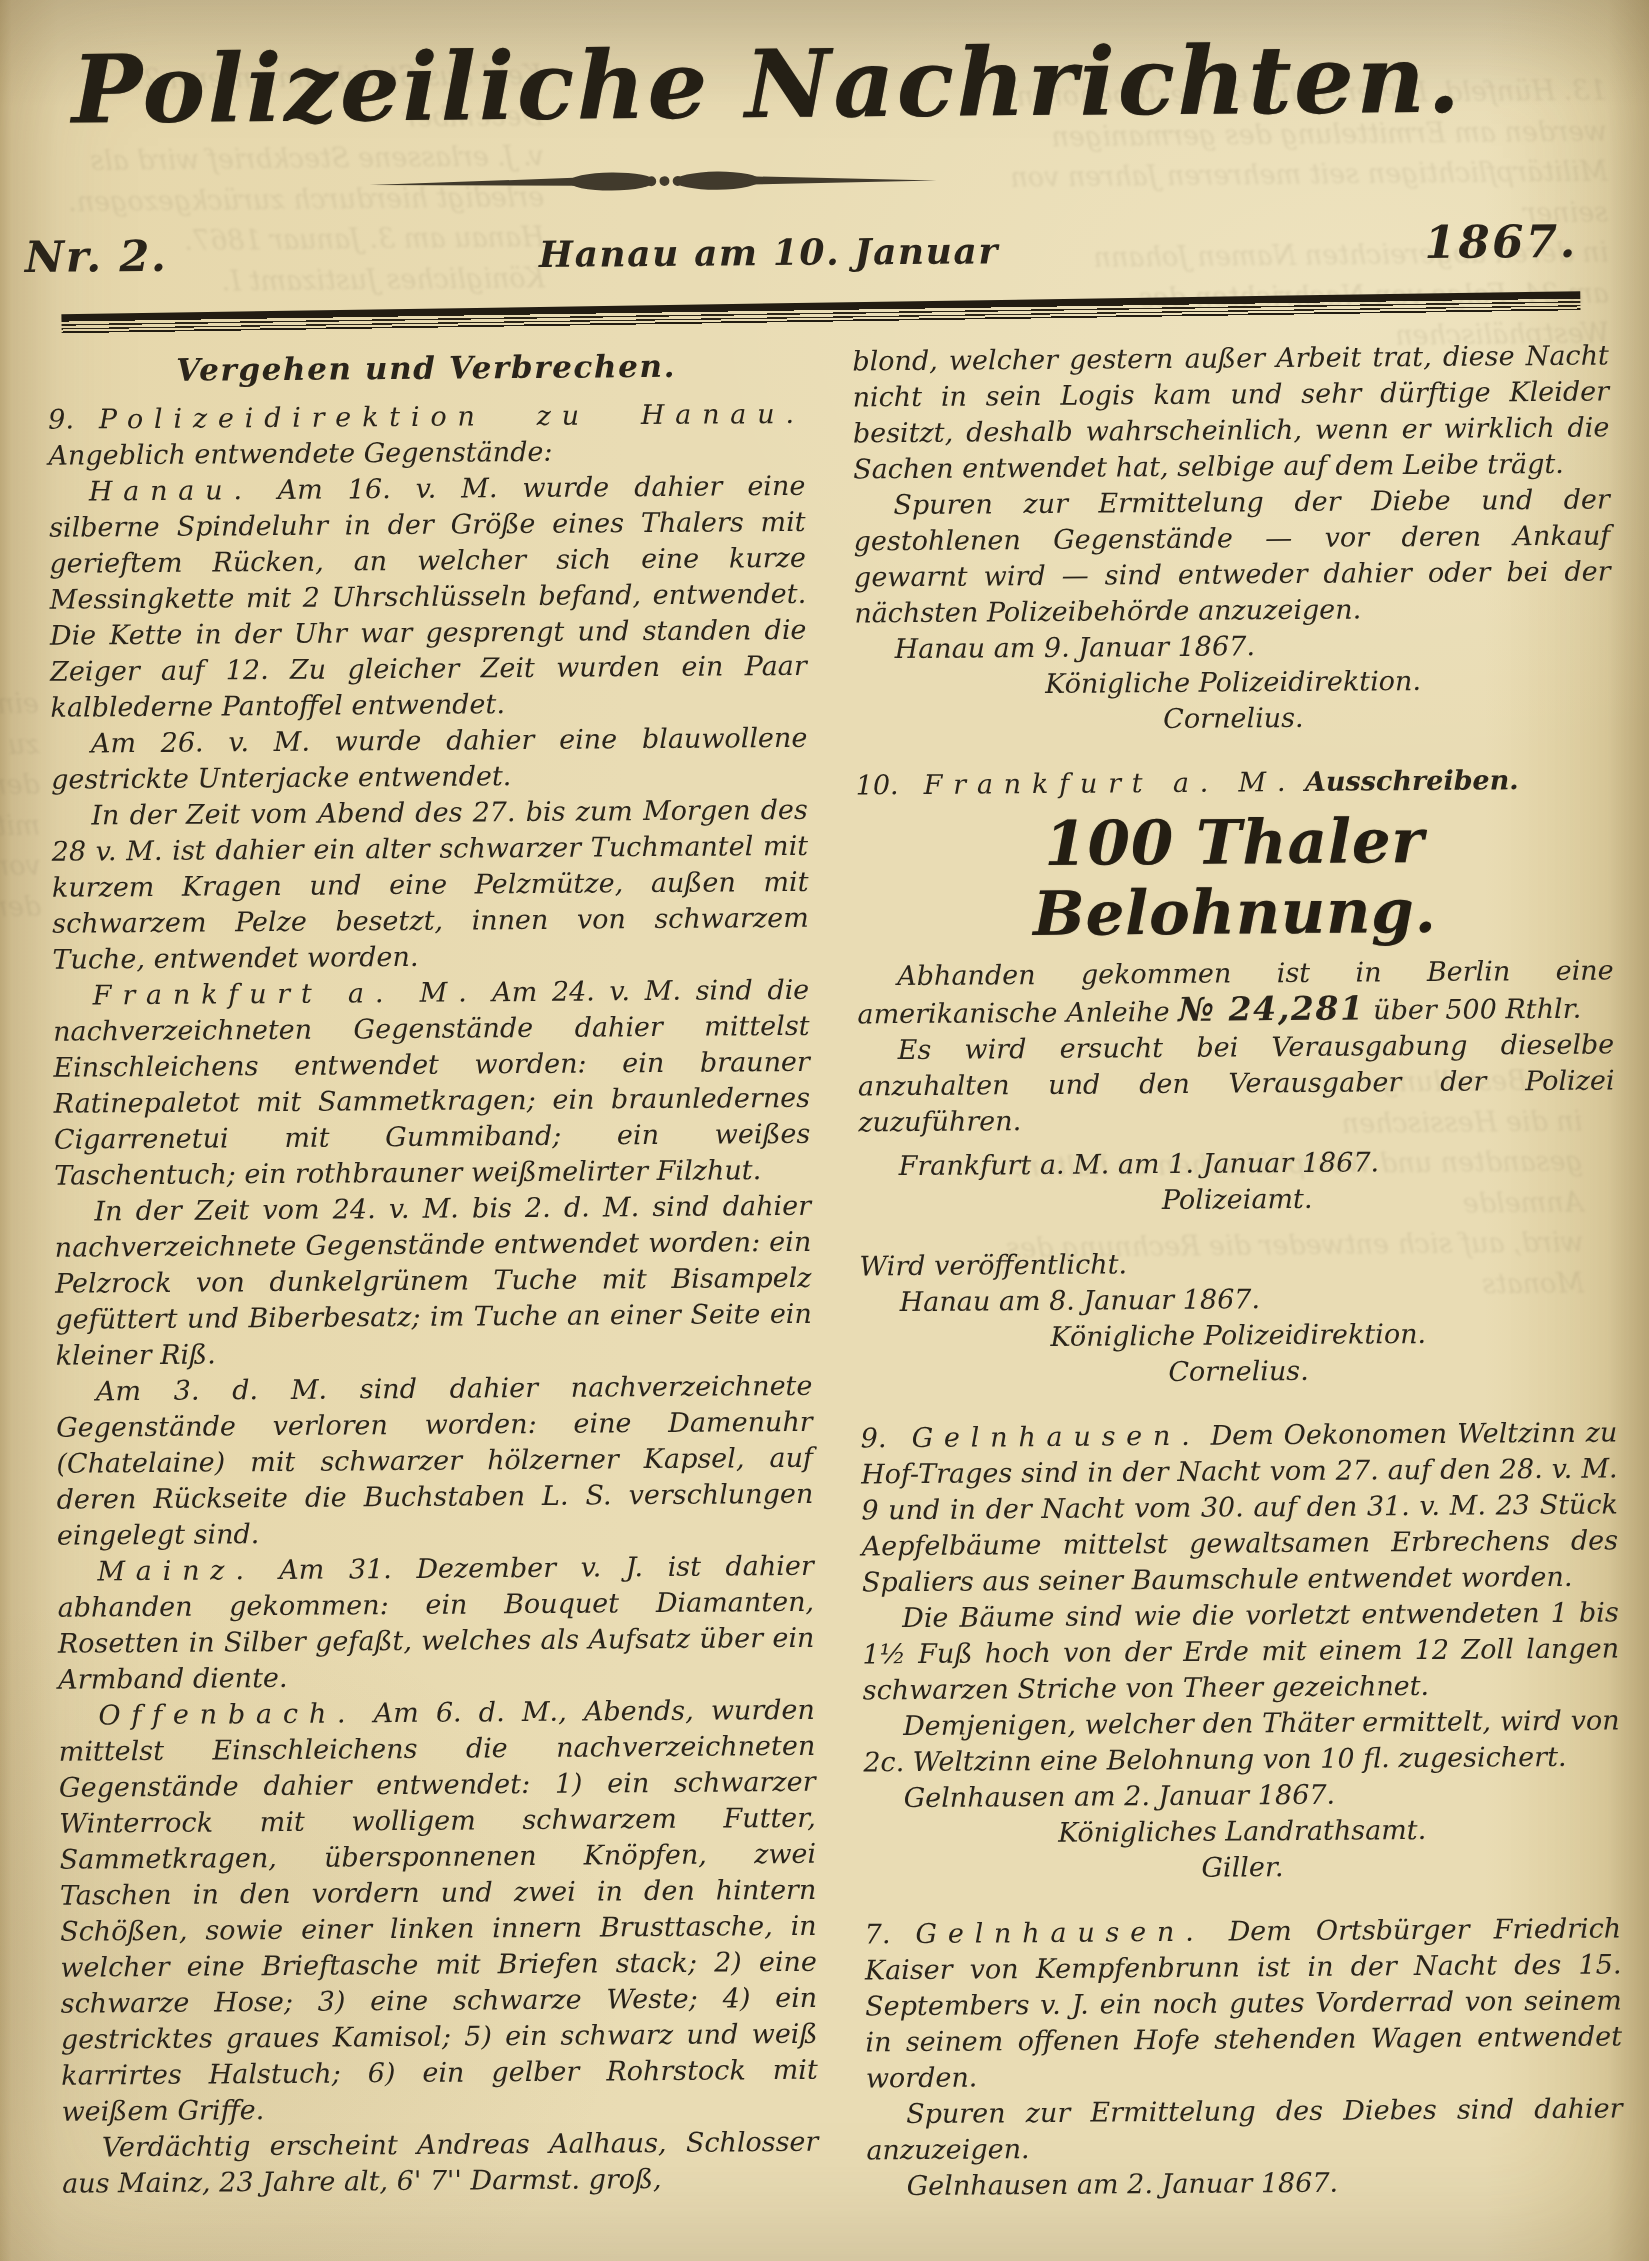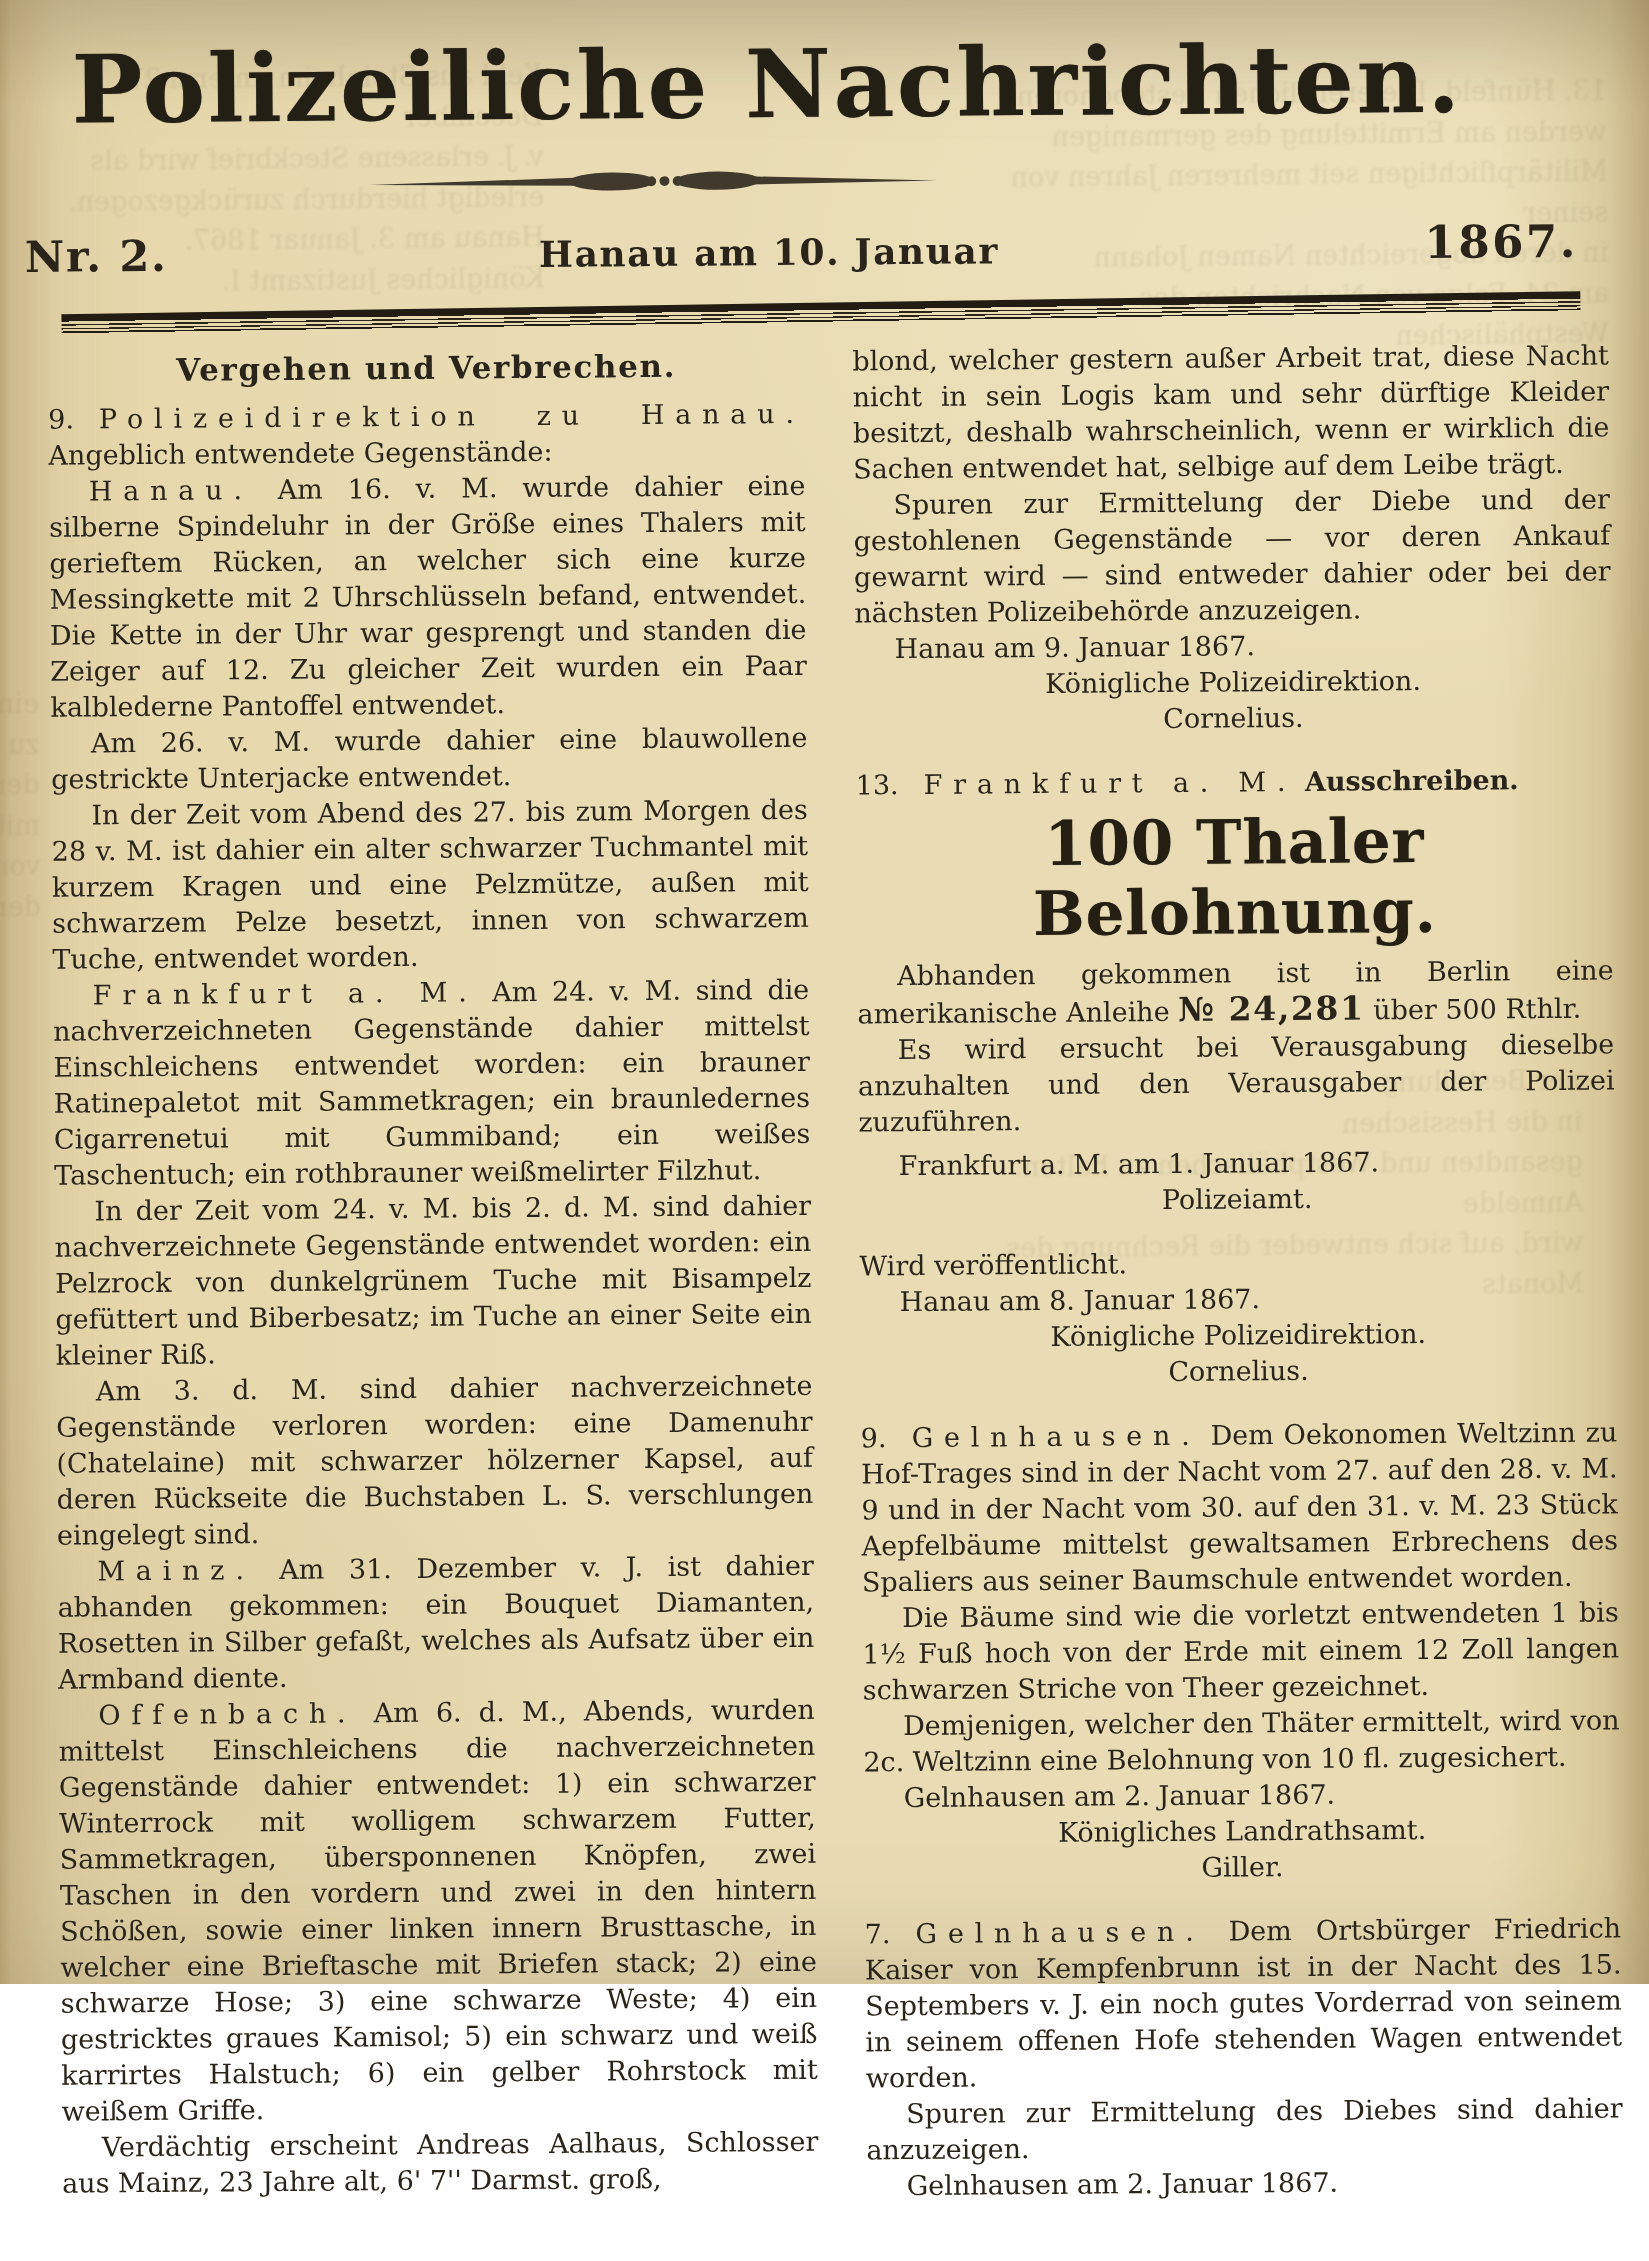--- a/index.html
+++ b/index.html
@@ -1,25 +1,25 @@
 <!DOCTYPE html>
 <html style="font-size:13px"><head>
 <meta charset="utf-8">
 <style>
   html,body{margin:0;padding:0;}
   body{width:1649px;height:2261px;overflow:hidden;
        font-family:"DejaVu Serif","Liberation Serif",serif;}
-  .page{position:relative;width:1649px;height:1984px;color:#2a241a;
+  .page{position:relative;width:1649px;height:2261px;color:#2a241a;
     background:
       linear-gradient(180deg, rgba(95,78,45,.14), rgba(95,78,45,0) 107px),
       radial-gradient(1072px 742px at 82% 14%, rgba(255,250,228,.22), rgba(255,250,228,0) 62%),
       radial-gradient(825px 660px at 8% 88%, rgba(120,100,60,.10), rgba(120,100,60,0) 60%),
       linear-gradient(90deg, #cdb987 0px, #ddcb9c 11.5px, #e6d7ab 58px, #e9dcb4 38%, #e9dcb4 90%, #e0d0a0 97.5%, #c8b583 100%),
       #e7d9b0;
-    box-shadow:inset 0 0 132px rgba(90,70,40,.28);}
+    box-shadow:inset 0 0 132px rgba(90,70,40,.28);font-style:italic;}
   .tilt{position:absolute;left:0;top:0;width:100%;transform:rotate(-0.45deg);transform-origin:55% 0;}
 
   
   .ghost{position:absolute;transform:scaleX(-1) rotate(.6deg);color:#7d7050;opacity:.14;
          filter:blur(1.2px);white-space:pre-line;line-height:1.5;font-size:27px;pointer-events:none;}
 
   
   .masthead{margin:28px 0 0 0;text-align:center;transform:translateX(-58px);
             font-size:94px;font-weight:700;letter-spacing:2.5px;color:#241f15;
             text-shadow:0 0 0.8px rgba(40,32,18,.55);}
@@ -145,21 +145,21 @@
       </div>
 
       <div class="col">
         <p class="para">blond, welcher gestern außer Arbeit trat, diese Nacht nicht in sein Logis kam und sehr dürftige Kleider besitzt, deshalb wahrscheinlich, wenn er wirklich die Sachen entwendet hat, selbige auf dem Leibe trägt.</p>
         <p class="para indent">Spuren zur Ermittelung der Diebe und der gestohlenen Gegenstände — vor deren Ankauf gewarnt wird — sind entweder dahier oder bei der nächsten Polizeibehörde anzuzeigen.</p>
         <p class="para date">Hanau am 9. Januar 1867.</p>
         <p class="para sig">Königliche Polizeidirektion.</p>
         <p class="para sig">Cornelius.</p>
 
         <p class="para item gap-m">
-          <span class="num">13.</span><span class="lead">Frankfurt a. M.</span>
+          <span class="num">10.</span><span class="lead">Frankfurt a. M.</span>
           <span class="bold">Ausschreiben.</span>
         </p>
 
         <div class="headline">100 Thaler Belohnung.</div>
 
         <p class="para indent">
           <span>Abhanden gekommen ist in Berlin eine amerikanische Anleihe </span><span class="loan-no">№ 24,281</span><span> über 500 Rthlr.</span>
         </p>
 
         <p class="para indent">Es wird ersucht bei Verausgabung dieselbe anzuhalten und den Verausgaber der Polizei zuzuführen.</p>

